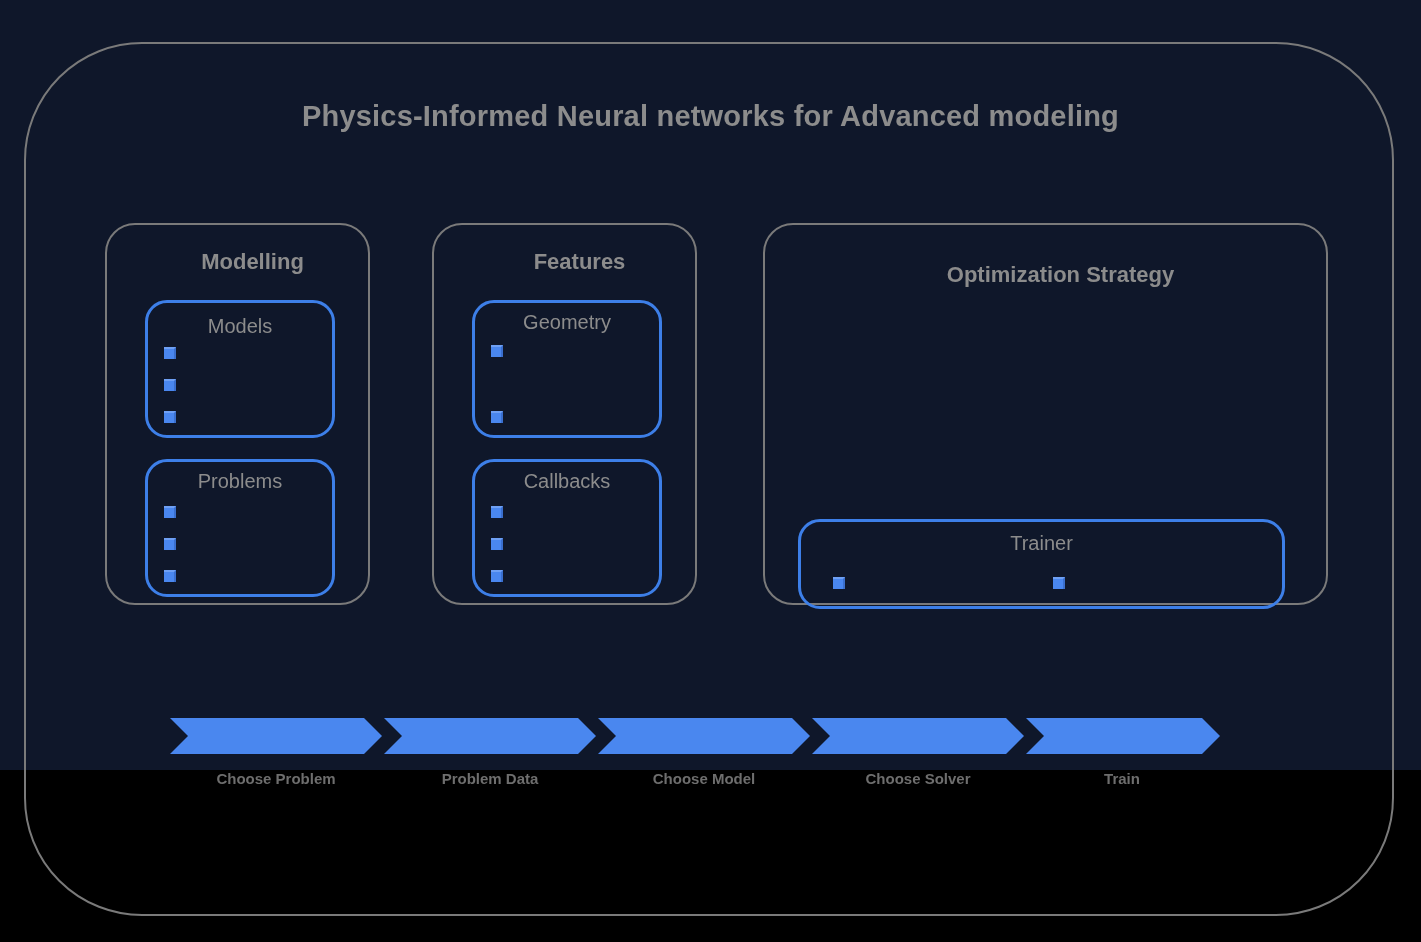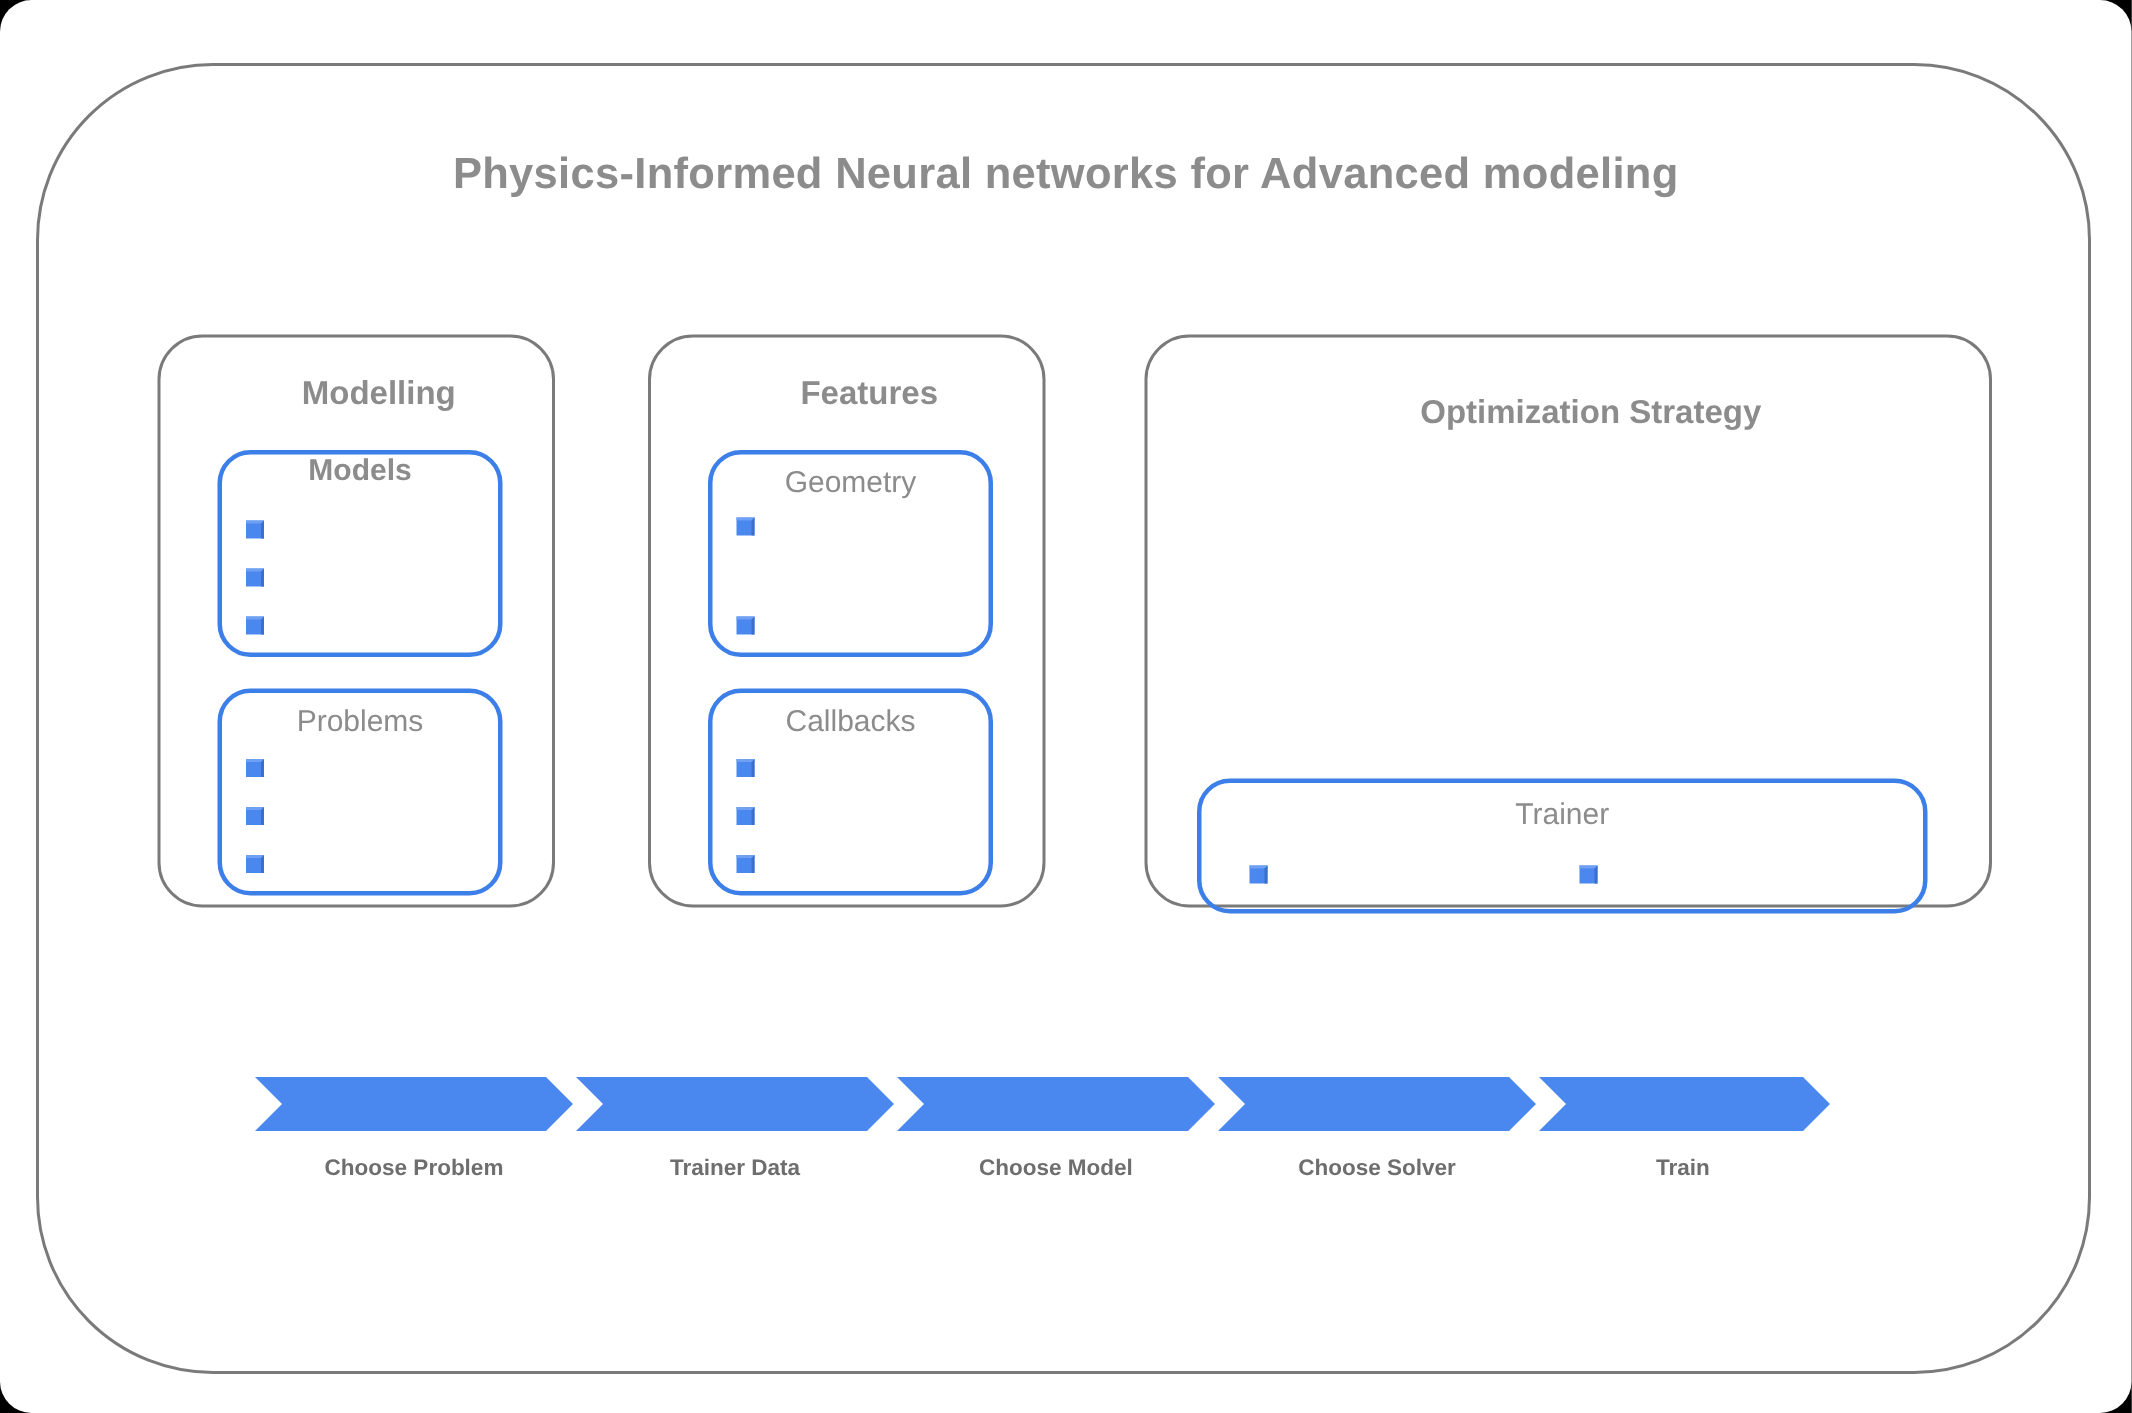--- a/index.html
+++ b/index.html
@@ -14,23 +14,22 @@
     overflow: hidden;
     font-family: "Liberation Sans", sans-serif;
     position: relative;
   }
 
   #canvas {
     position: absolute;
     left: 0;
     top: 0;
     width: 1421px;
-    height: 942px;
-    background: #ffffff;
-    border-radius: 21px;
+    height: 770px;
+    background: #0f172a;
   }
 
   
   .outer-frame {
     position: absolute;
     left: 24px;
     top: 42px;
     width: 1370px;
     height: 874px;
     border: 2px solid #7a7a7a;
@@ -133,21 +132,21 @@
 
   <div class="outer-frame"></div>
 
   <div class="diagram-title">Physics-Informed Neural networks for Advanced modeling</div>
 
   <div class="group-box" style="left:105px; top:223px; width:265px; height:382px;">
     <div class="group-title" style="top:24px;">Modelling</div>
   </div>
 
   <div class="blue-box" style="left:145px; top:300px; width:190px; height:138px;">
-    <div class="blue-title" style="top:0;font-weight:bold;">Models</div>
+    <div class="blue-title" style="top:12px;">Models</div>
     <div class="cube" style="left:16px; top:44px;"></div>
     <div class="cube" style="left:16px; top:76px;"></div>
     <div class="cube" style="left:16px; top:108px;"></div>
   </div>
 
   <div class="blue-box" style="left:145px; top:459px; width:190px; height:138px;">
     <div class="blue-title" style="top:8px;">Problems</div>
     <div class="cube" style="left:16px; top:44px;"></div>
     <div class="cube" style="left:16px; top:76px;"></div>
     <div class="cube" style="left:16px; top:108px;"></div>
@@ -188,19 +187,19 @@
         <path d="M214,0 L408,0 L426,18 L408,36 L214,36 L232,18 Z"></path>
         <path d="M428,0 L622,0 L640,18 L622,36 L428,36 L446,18 Z"></path>
         <path d="M642,0 L836,0 L854,18 L836,36 L642,36 L660,18 Z"></path>
         <path d="M856,0 L1032,0 L1050,18 L1032,36 L856,36 L874,18 Z"></path>
       </g>
     </svg>
   </div>
 
   <div class="flow-labels">
     <div class="flow-label" style="left:6px; width:200px;">Choose Problem</div>
-    <div class="flow-label" style="left:220px; width:200px;">Trainer Data</div>
+    <div class="flow-label" style="left:220px; width:200px;">Problem Data</div>
     <div class="flow-label" style="left:434px; width:200px;">Choose Model</div>
     <div class="flow-label" style="left:648px; width:200px;">Choose Solver</div>
     <div class="flow-label" style="left:862px; width:180px;">Train</div>
   </div>
 
 </div>
 
 </body></html>

